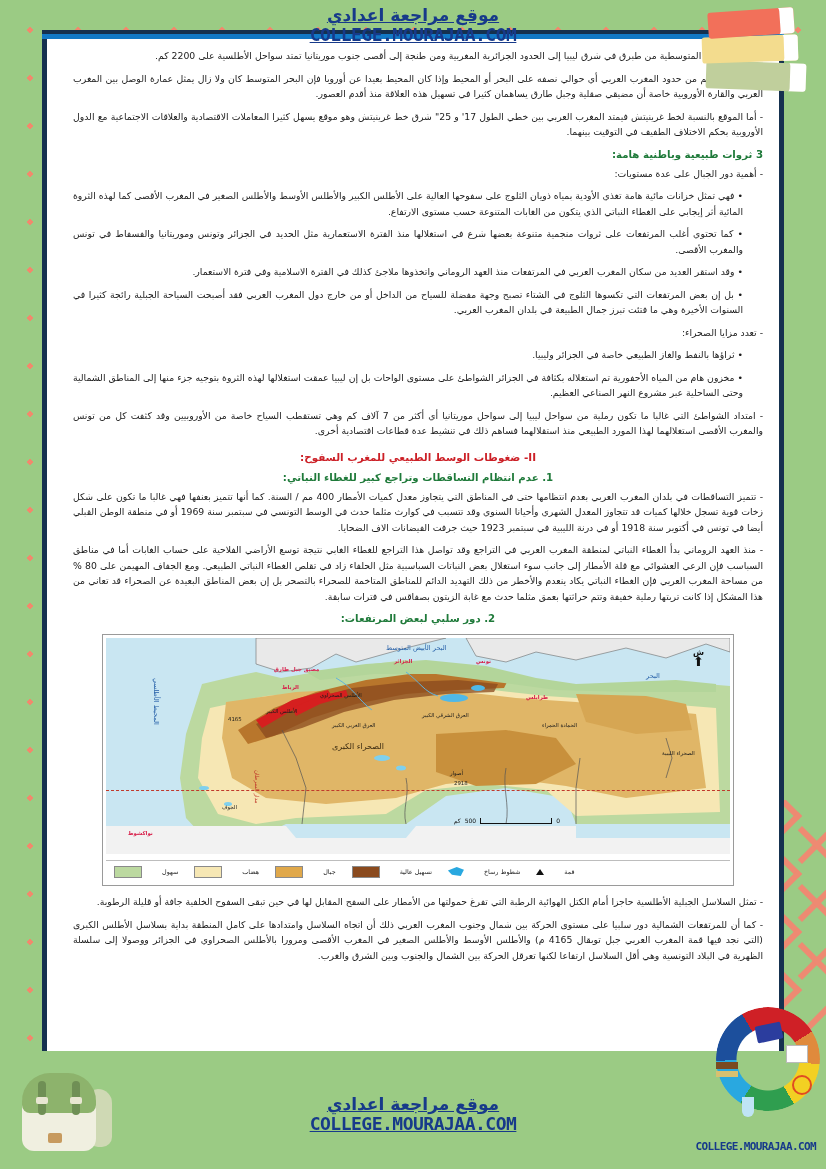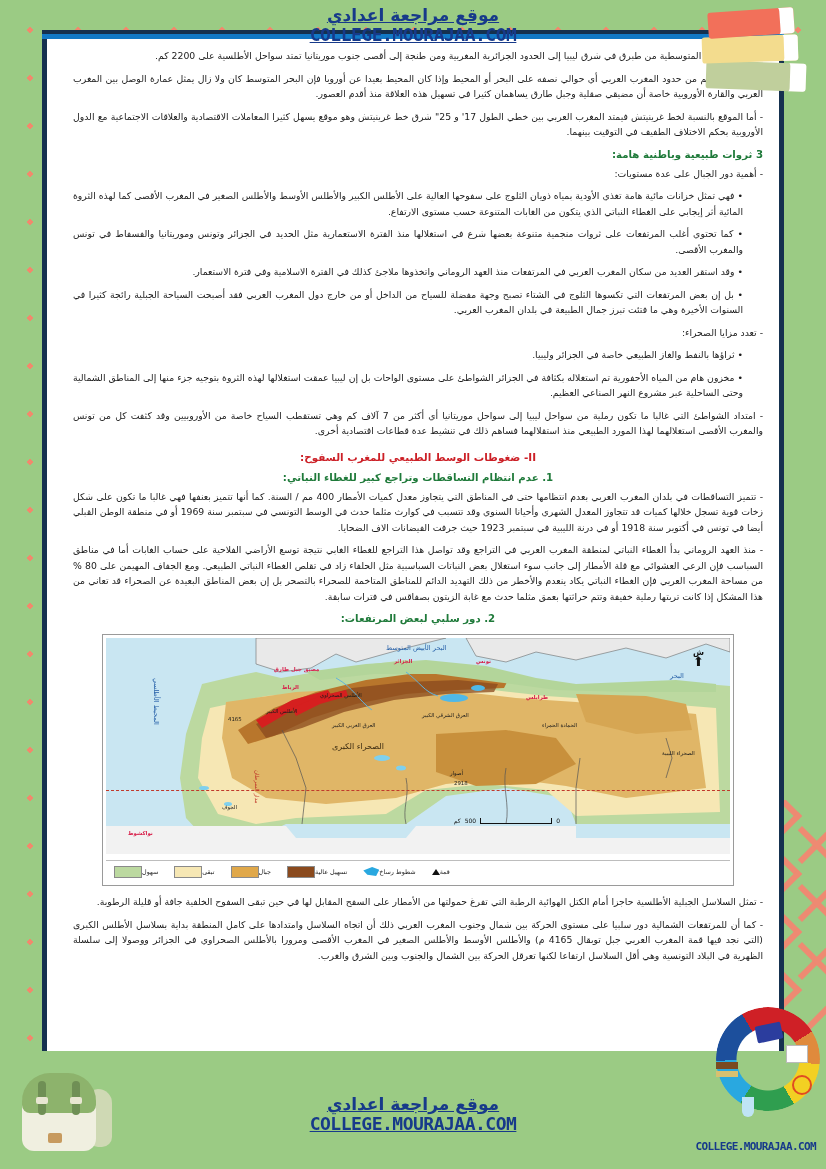--- a/index.html
+++ b/index.html
@@ -99,21 +99,21 @@
     margin:10px auto 8px auto;width:632px;height:252px;
     border:1px solid #9a9a9a;background:#fff;position:relative;box-sizing:border-box;
   }
   .map-canvas{position:absolute;left:3px;top:3px;width:624px;height:216px;overflow:hidden;}
   .map-legend{
     position:absolute;left:3px;bottom:3px;width:624px;height:22px;
     border-top:1px solid #bdbdbd;background:#fff;
     display:flex;flex-direction:row-reverse;align-items:center;justify-content:flex-start;
     gap:16px;padding:0 8px;box-sizing:border-box;
   }
-  .lg-item{display:flex;flex-direction:row-reverse;align-items:center;gap:0;}
+  .lg-item{display:flex;flex-direction:row-reverse;align-items:center;gap:20px;}
   .lg-sw{width:26px;height:10px;border:0.5px solid #8a8a8a;}
   .lg-tx{font-size:6.4px;color:#222;}
   .lg-tri{width:0;height:0;border-left:4px solid transparent;border-right:4px solid transparent;
           border-bottom:6px solid #111;}
   .lg-blob{width:16px;height:9px;background:#29a8e0;
            clip-path:polygon(0 40%,55% 0,100% 30%,80% 100%,25% 85%);}
 
   .scale-bar{position:absolute;right:170px;bottom:30px;font-size:6px;color:#111;}
   .scale-line{width:70px;height:5px;border:1px solid #111;border-top:none;}
 
@@ -303,21 +303,21 @@
             <span>كم</span>
             <span>500</span>
             <div class="scale-line"></div>
             <span>0</span>
           </div>
         </div>
 
         
         <div class="mlabel sea vert" style="left:46px;top:40px;">المحيط الأطلسي</div>
         <div class="mlabel sea" style="left:280px;top:6px;">البحر الأبيض المتوسط</div>
-        <div class="mlabel sea" style="left:540px;top:34px;margin-left:24px;">البحر</div>
+        <div class="mlabel sea" style="left:540px;top:34px;">البحر</div>
         <div class="mlabel red" style="left:168px;top:28px;">مضيق جبل طارق</div>
         <div class="mlabel red" style="left:176px;top:46px;">الرباط</div>
         <div class="mlabel red" style="left:288px;top:20px;">الجزائر</div>
         <div class="mlabel red" style="left:370px;top:20px;">تونس</div>
         <div class="mlabel red" style="left:420px;top:56px;">طرابلس</div>
         <div class="mlabel red" style="left:22px;top:192px;">نواكشوط</div>
         <div class="mlabel big" style="left:226px;top:104px;">الصحراء الكبرى</div>
         <div class="mlabel" style="left:226px;top:84px;">العرق الغربي الكبير</div>
         <div class="mlabel" style="left:316px;top:74px;">العرق الشرقي الكبير</div>
         <div class="mlabel" style="left:436px;top:84px;">الحمادة الحمراء</div>
@@ -330,21 +330,21 @@
         <div class="mlabel" style="left:116px;top:166px;">الجوف</div>
       </div>
 
       <div class="map-legend">
         <div class="lg-item">
           <span class="lg-sw" style="background:#bcd9a0"></span>
           <span class="lg-tx">سهول</span>
         </div>
         <div class="lg-item">
           <span class="lg-sw" style="background:#f6e7b4"></span>
-          <span class="lg-tx">تبقى</span>
+          <span class="lg-tx">هضاب</span>
         </div>
         <div class="lg-item">
           <span class="lg-sw" style="background:#e0a84a"></span>
           <span class="lg-tx">جبال</span>
         </div>
         <div class="lg-item">
           <span class="lg-sw" style="background:#8a4a1e"></span>
           <span class="lg-tx">تسهيل عالية</span>
         </div>
         <div class="lg-item">

